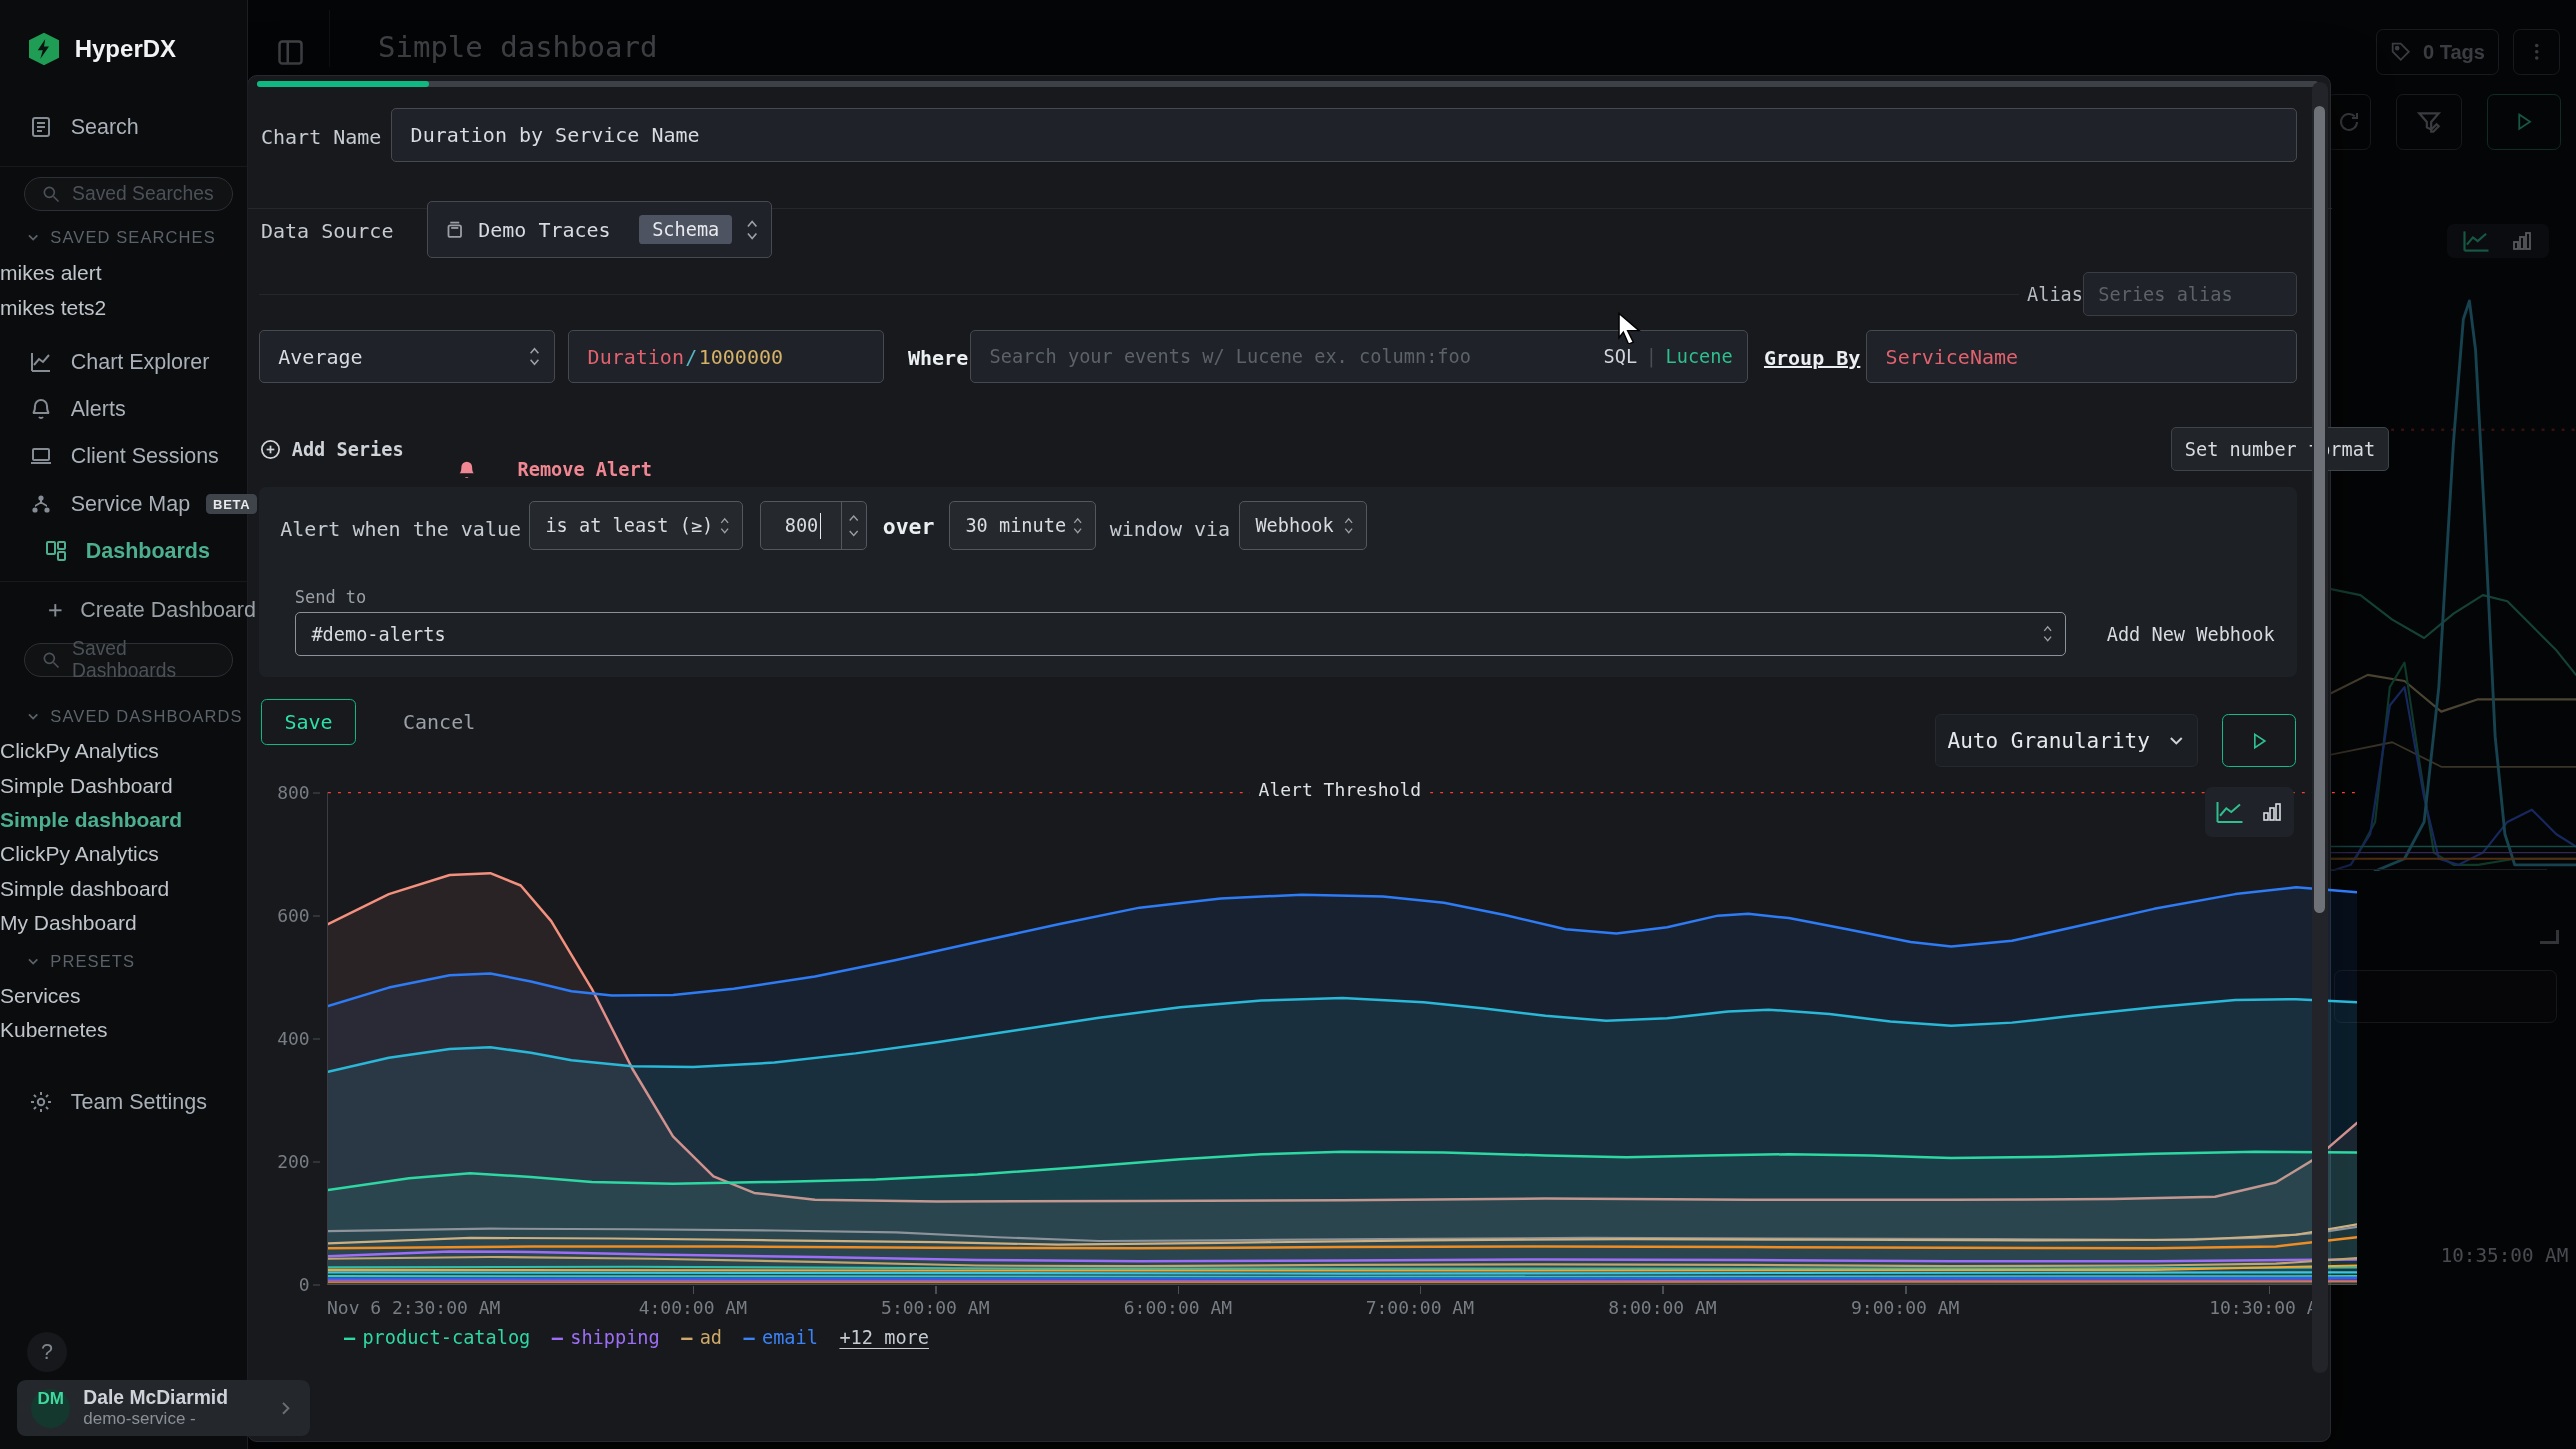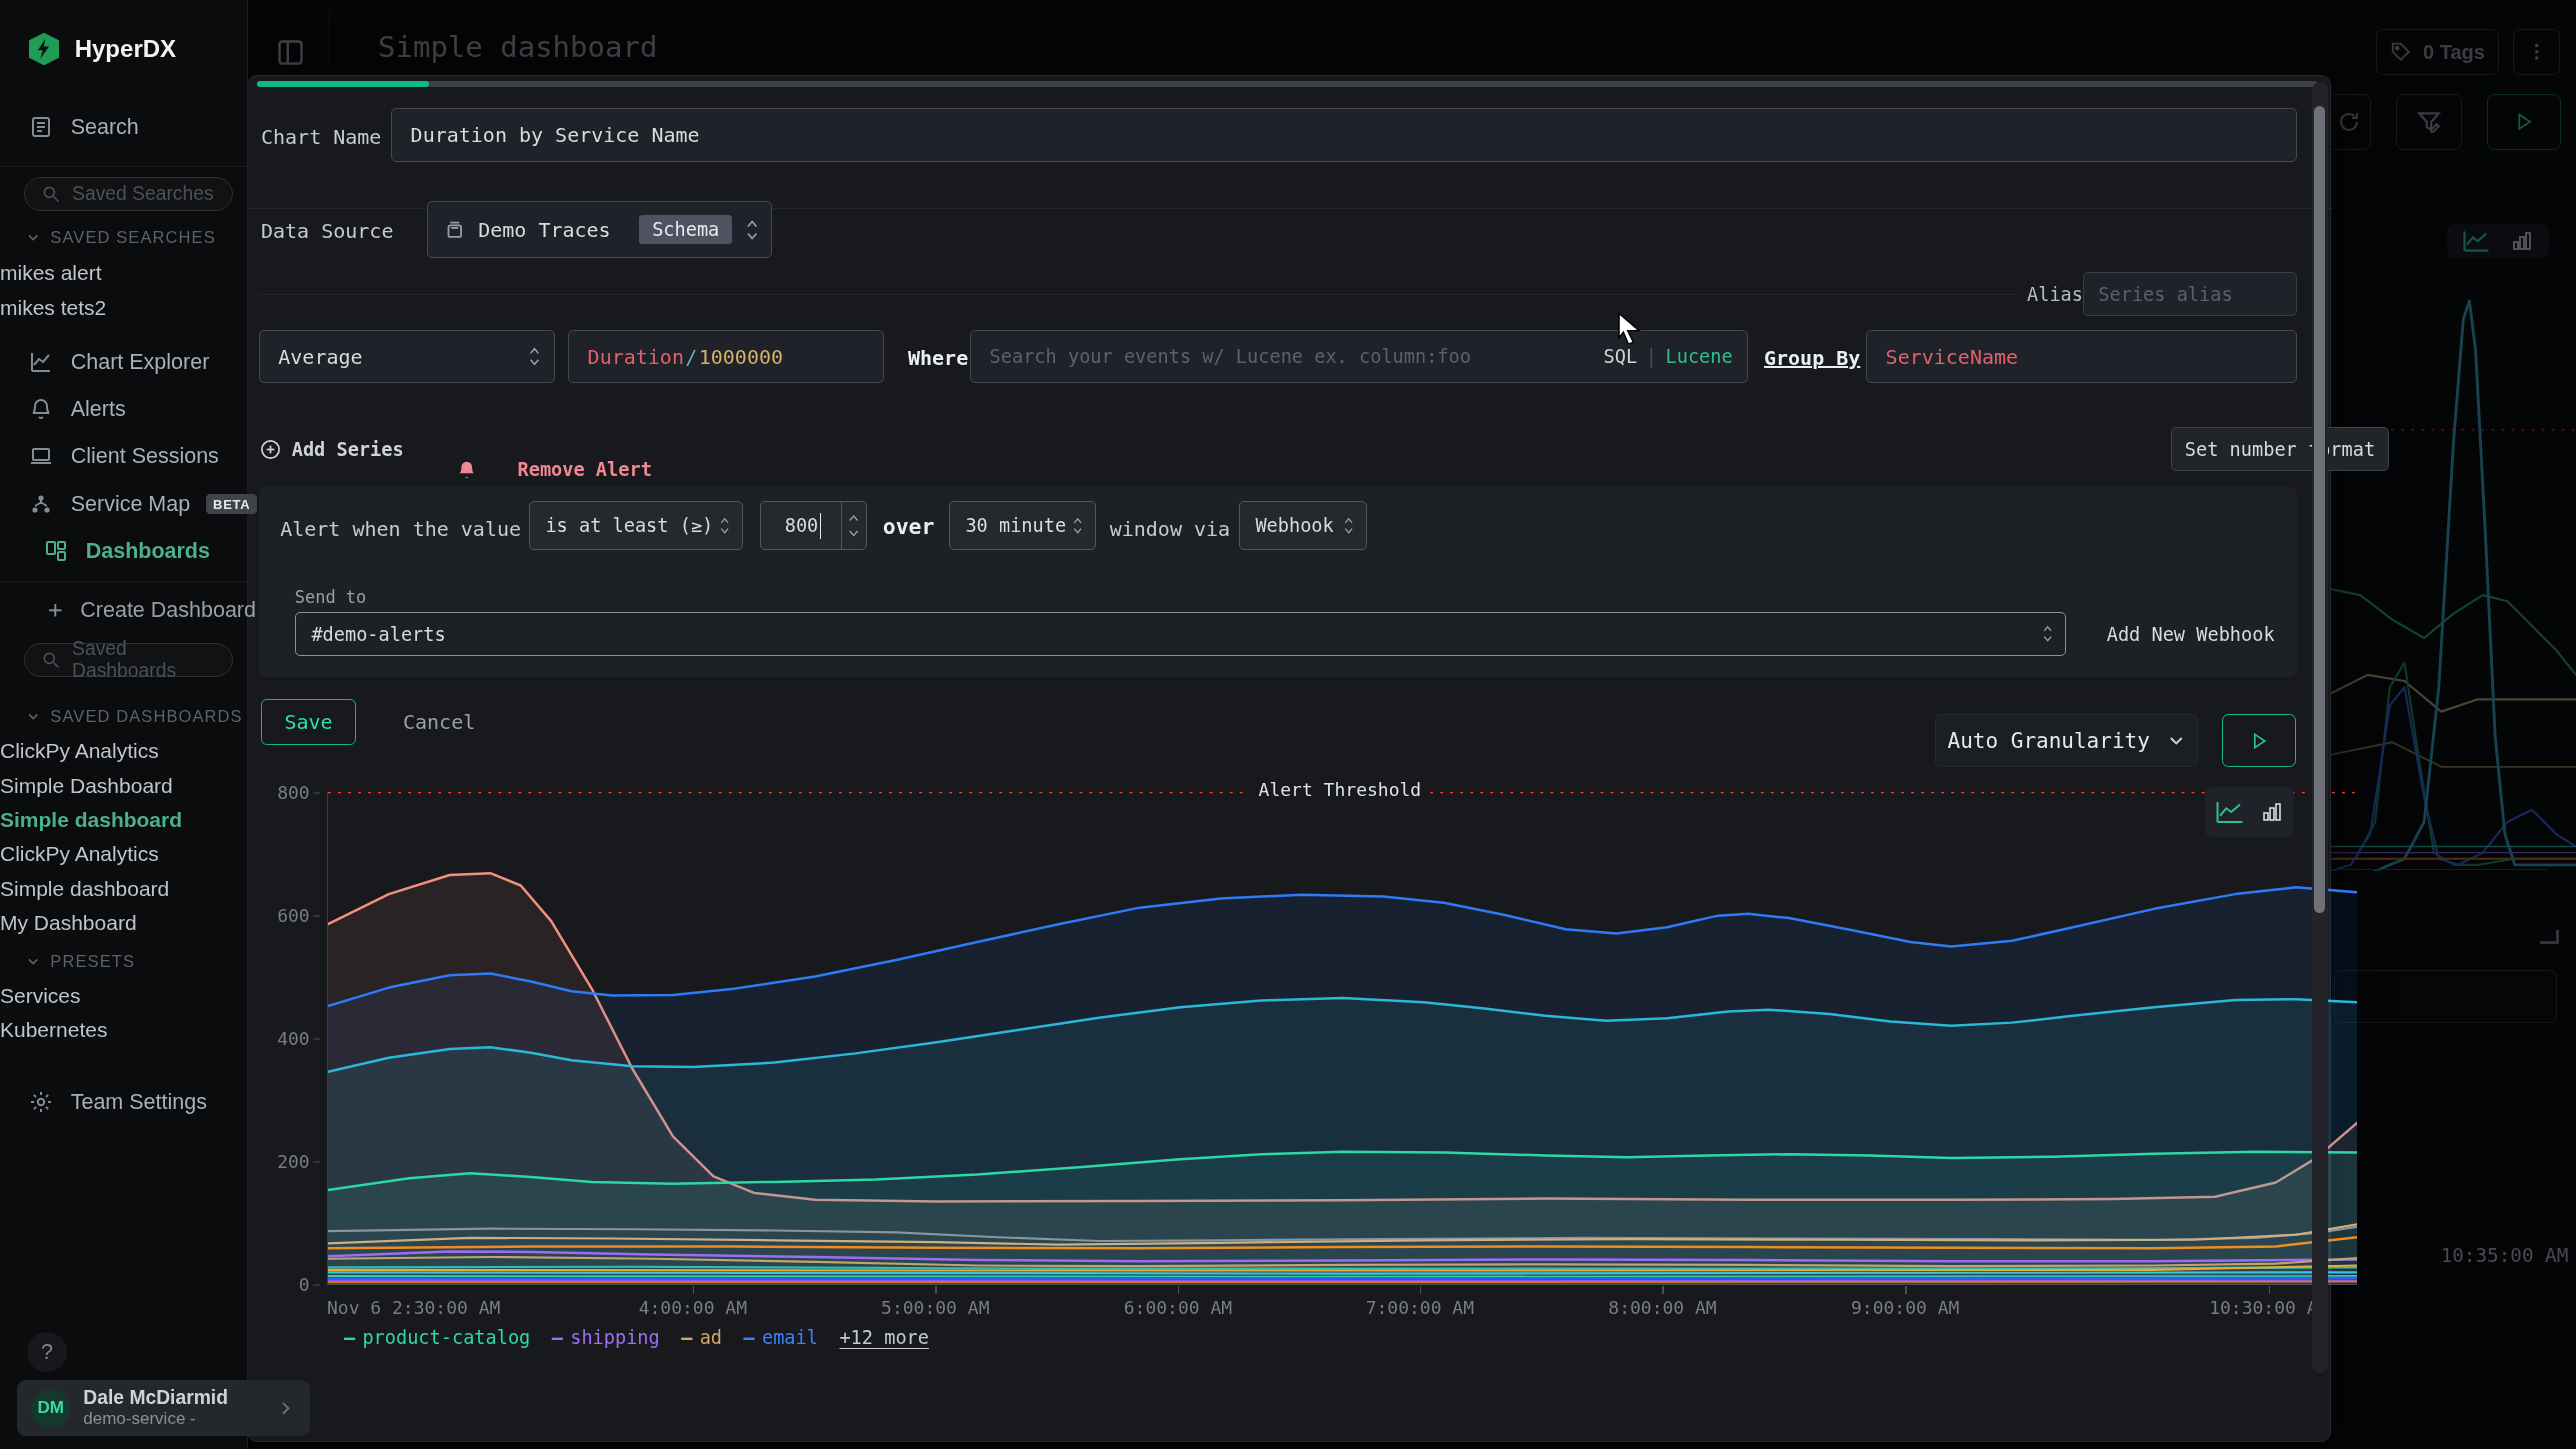--- a/index.html
+++ b/index.html
@@ -20,21 +20,21 @@
         display:flex;align-items:center;gap:11.4px;padding-left:15.7px;box-sizing:border-box;color:#4c5158;font-size:19.3px;}
   .sec-head{display:flex;align-items:center;gap:10px;padding-left:46px;color:#5c6269;font-size:16.5px;letter-spacing:1.1px;}
   .sub-item{font-size:21px;color:#c0c5cb;height:34px;display:flex;align-items:center;}
   .sub-item.active{color:#4caf8e;font-weight:bold;}
   .beta{background:#3f434a;color:#e7e9ec;font-size:13px;font-weight:bold;border-radius:4.3px;padding:2.9px 7.2px;letter-spacing:0.7px;}
   #help-circle{left:27px;top:1332px;width:40px;height:40px;border-radius:50%;background:#16181c;color:#80858c;
                font-size:21.5px;display:flex;align-items:center;justify-content:center;}
   #user-card{left:17px;top:1380px;width:293px;height:56px;background:#24272c;border-radius:8.6px;z-index:60;
              display:flex;align-items:center;gap:13px;padding-left:14.3px;box-sizing:border-box;}
   #avatar{width:39px;height:39px;border-radius:50%;background:#14382e;color:#3fd99f;font-weight:bold;font-size:17px;
-          display:flex;align-items:center;justify-content:center;}
+          display:flex;align-items:flex-start;justify-content:center;}
   #user-name{font-size:19.3px;font-weight:bold;color:#cfd3d9;line-height:1.1;}
   #user-sub{font-size:17px;color:#8b9097;}
 
   
   #topbar-title{left:378px;top:30px;font-size:29px;color:#878c93;z-index:5;}
   #panel-toggle{left:274px;top:36px;width:33px;height:33px;color:#8a9096;z-index:5;}
   #topbar-vline{left:329px;top:10px;width:0.7px;height:57px;background:#1f2226;z-index:5;}
   .ghost-btn{border:1.4px solid #33363c;border-radius:7.2px;color:#7b8087;display:flex;align-items:center;
              justify-content:center;gap:11.4px;box-sizing:border-box;z-index:5;}
   #dim-overlay{left:247px;top:0;width:2329px;height:1450px;background:rgba(3,4,5,0.55);z-index:10;}

